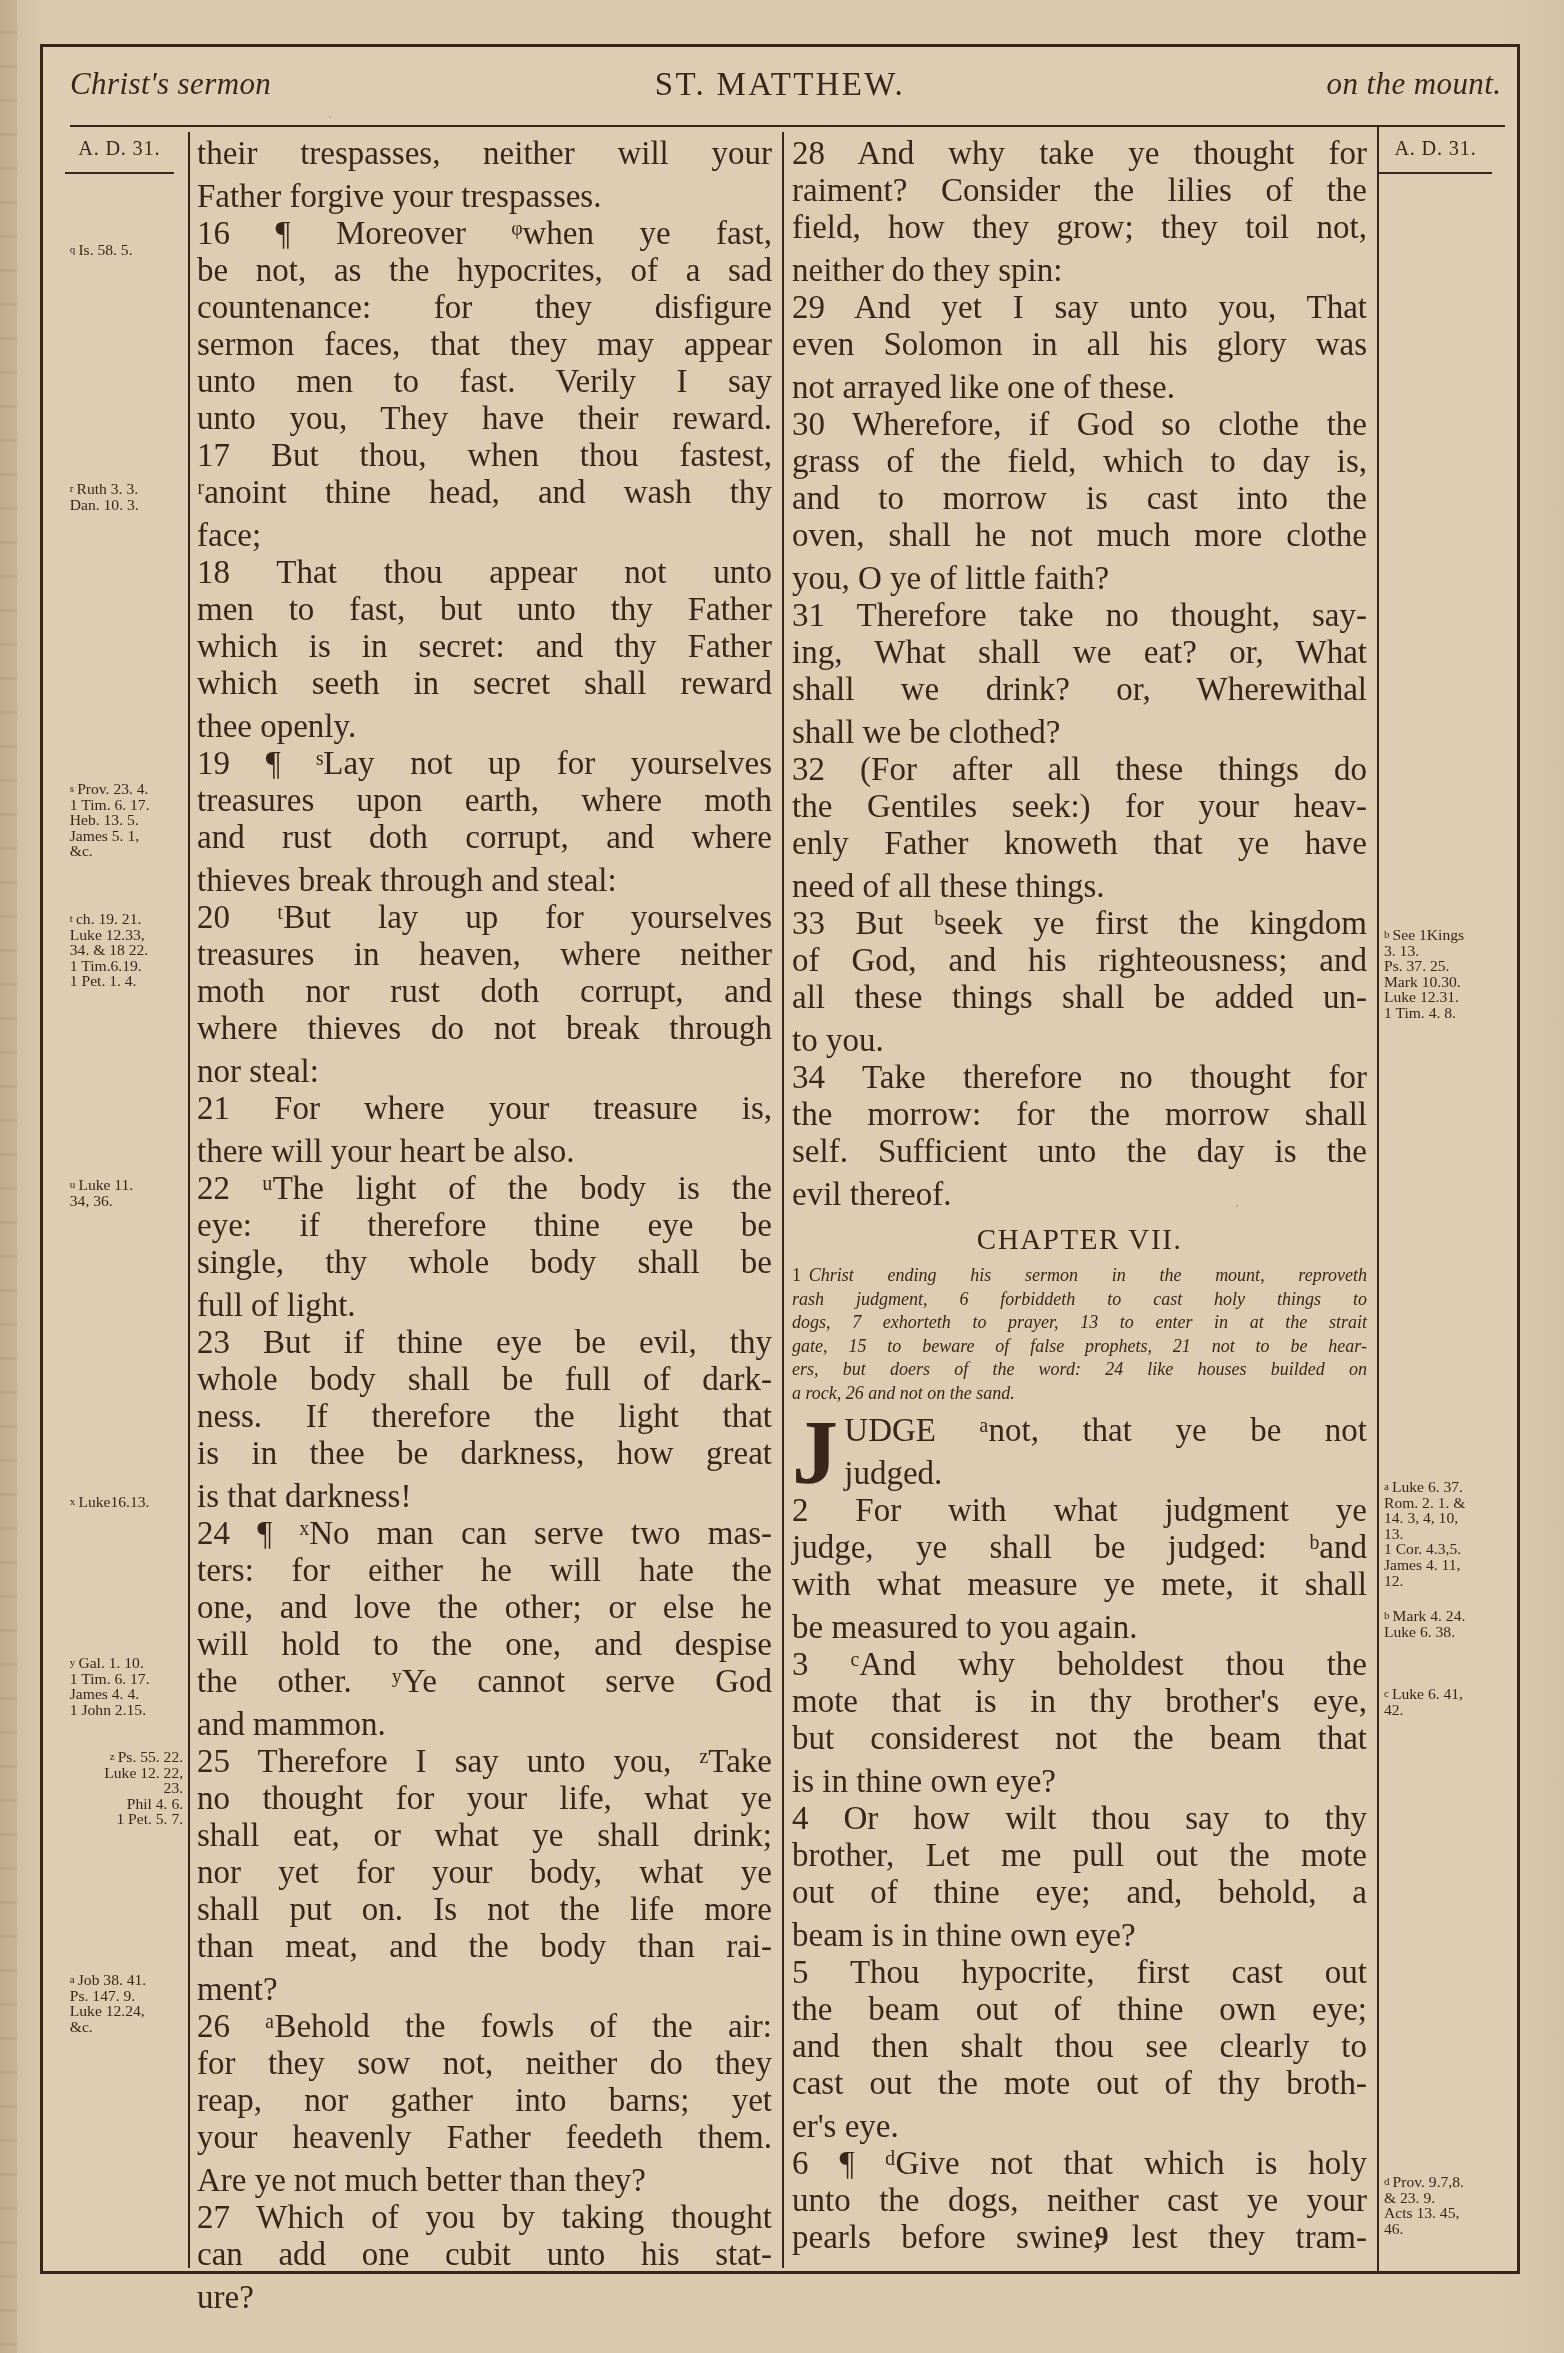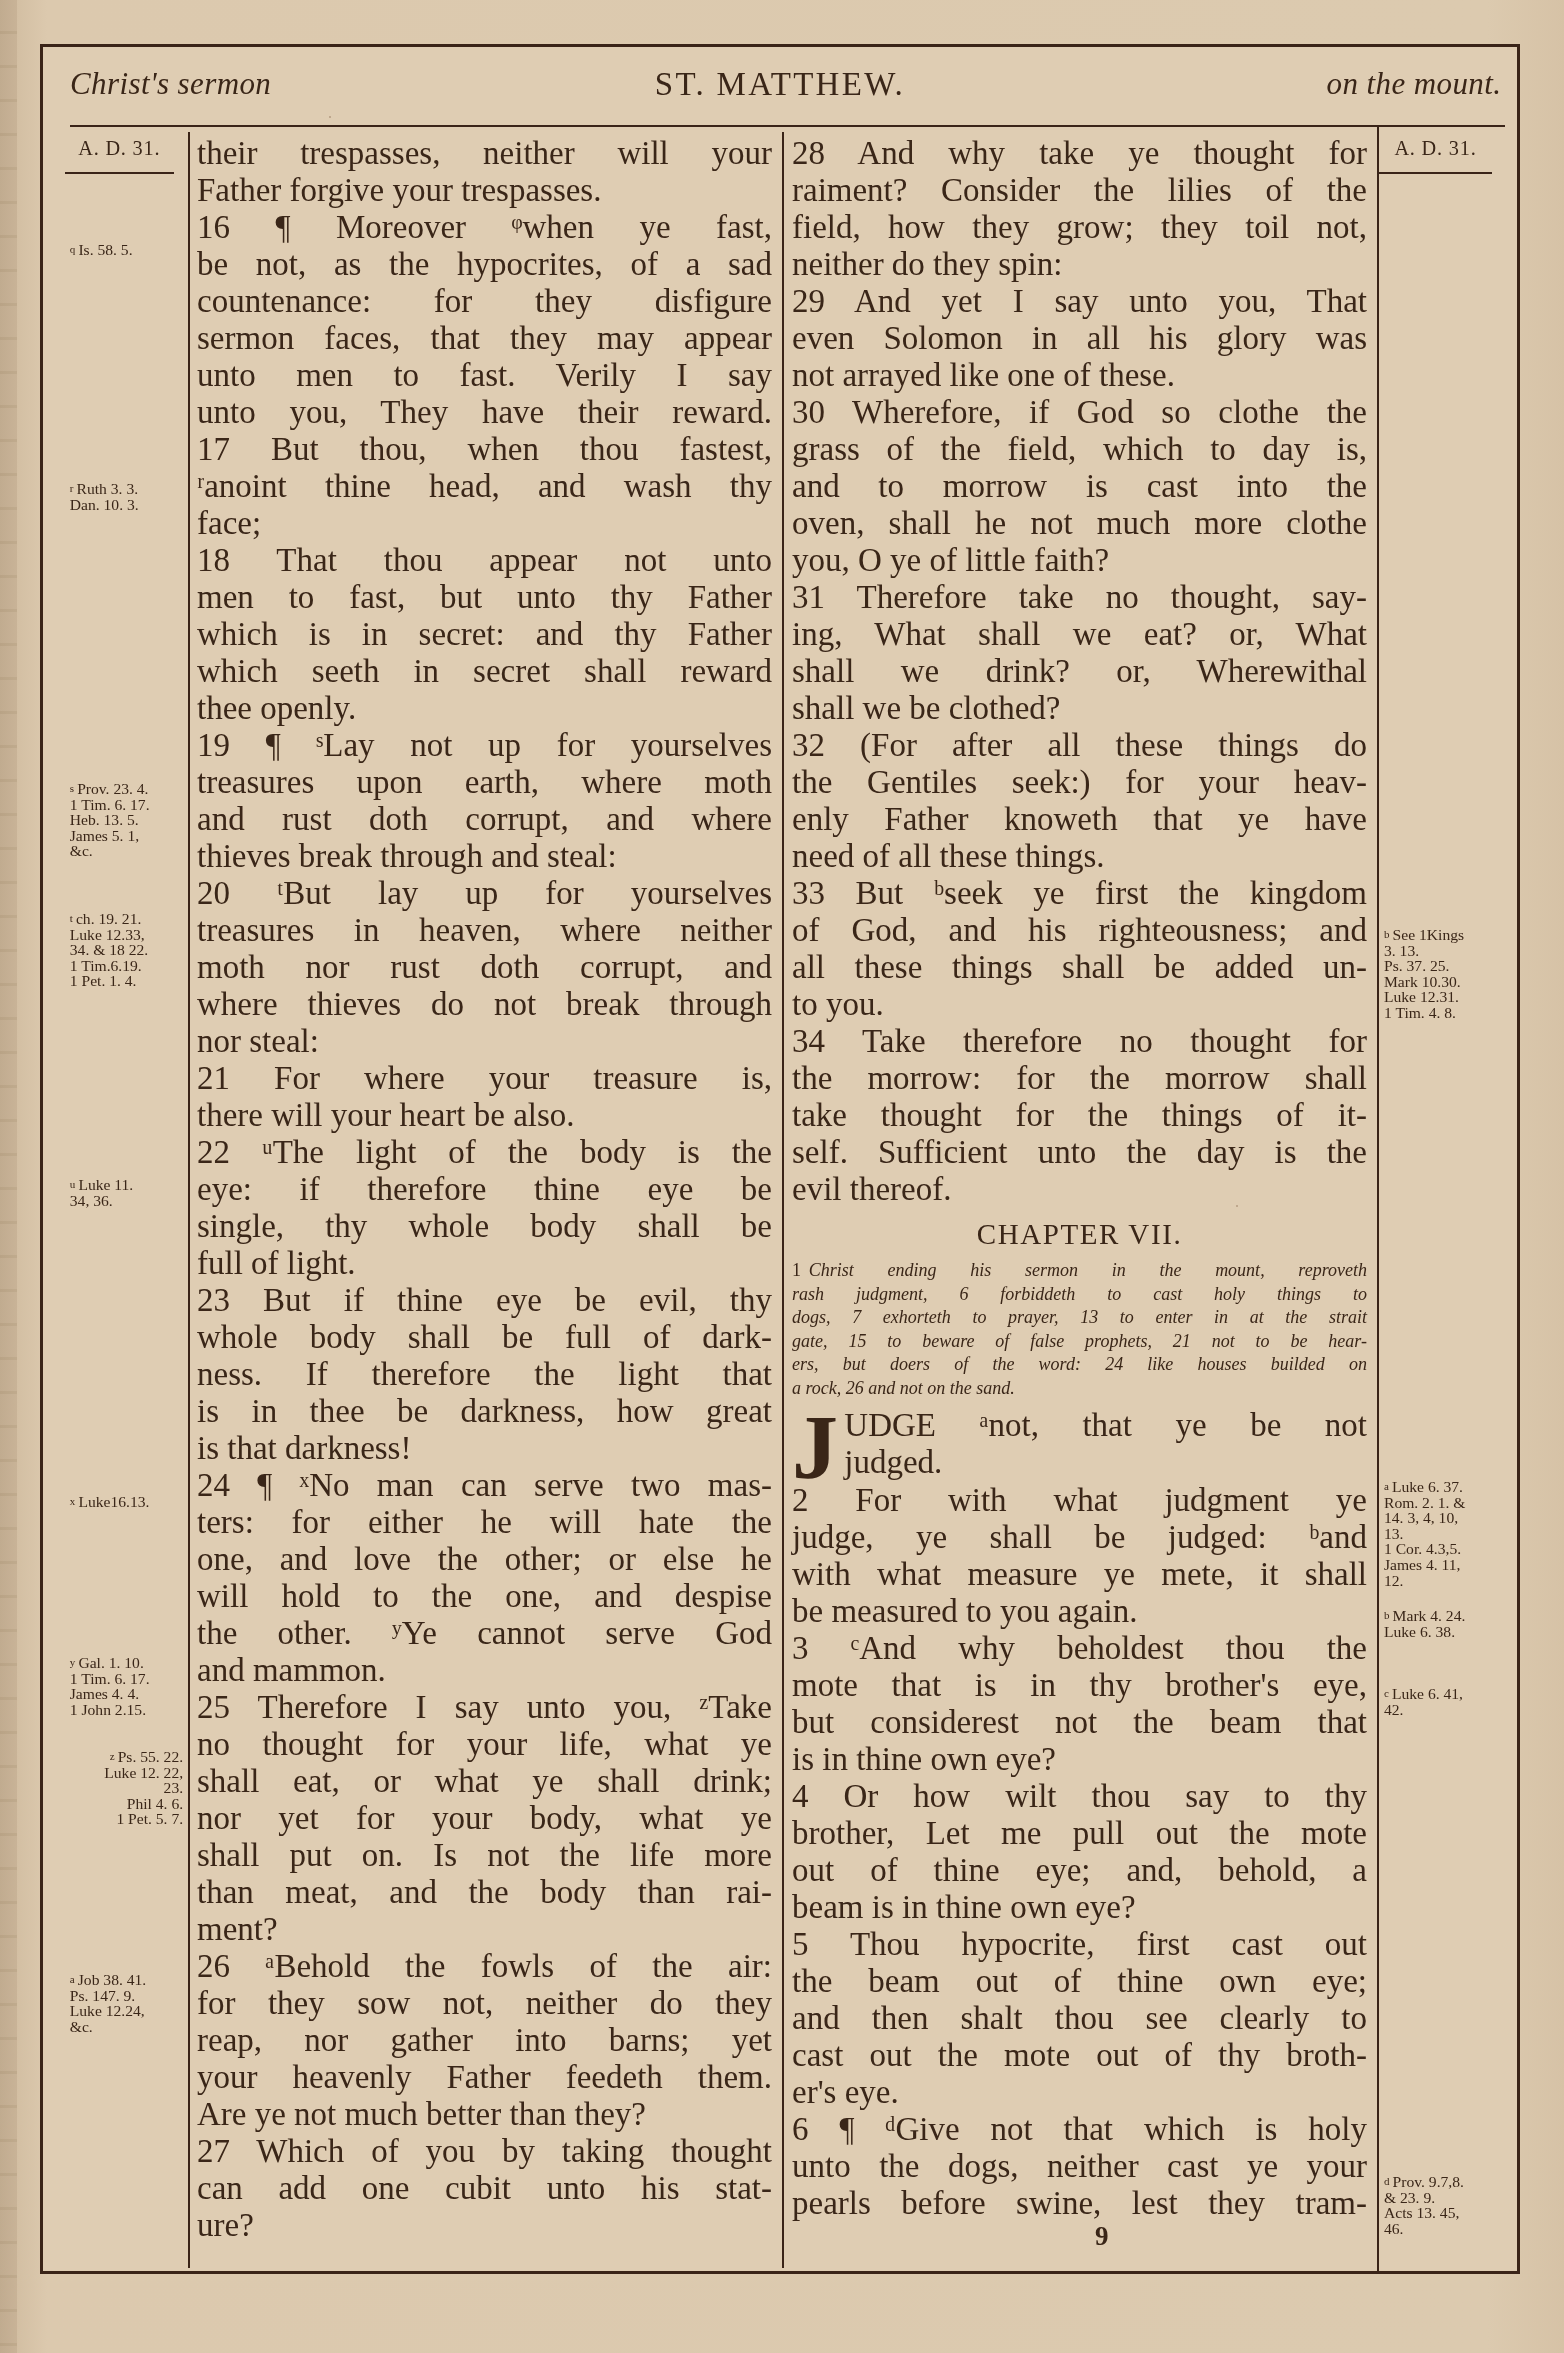--- a/index.html
+++ b/index.html
@@ -64,21 +64,21 @@
     position: absolute; top: 85px; width: 1.6px; background: #3a2418;
   }
   .text-col {
     position: absolute; top: 88px; width: 575px;
     font-size: 33px; line-height: 37px;
     text-align: justify;
   }
   .col-a { left: 154px; }
   .col-b { left: 749px; }
   .line { display: block; height: 37px; white-space: nowrap; text-align-last: justify; text-align: justify; }
-  .line.last { text-align-last: left; }
+  .line.last { text-align-last: left; margin-top: 6px; }
   .chapter-title {
     display: block; text-align: center; font-size: 29px; letter-spacing: 1.6px;
     margin: 7.8px 0 4.7px 0; height: 39px;
   }
   .summary {
     display: block; font-size: 18px; line-height: 23.5px; font-style: italic;
     padding-left: 20.3px; text-indent: -20.3px; text-align: justify;
   }
   .summary .num { font-style: normal; margin-right: 7.8px; }
   .summary .sl { display: block; height: 23.5px; white-space: nowrap; text-align-last: justify; }
@@ -251,21 +251,20 @@
         <span class="line">  32 (For after all these things do</span>
         <span class="line">the Gentiles seek:) for your heav-</span>
         <span class="line">enly Father knoweth that ye have</span>
         <span class="line last">need of all these things.</span>
         <span class="line">  33 But ᵇseek ye first the kingdom</span>
         <span class="line">of God, and his righteousness; and</span>
         <span class="line">all these things shall be added un-</span>
         <span class="line last">to you.</span>
         <span class="line">  34 Take therefore no thought for</span>
         <span class="line">the morrow: for the morrow shall</span>
-        <span class="line">take thought for the things of it-</span>
         <span class="line">self. Sufficient unto the day is the</span>
         <span class="line last">evil thereof.</span>
       </div>
     <span class="chapter-title">CHAPTER VII.</span>
     <div class="summary" id="summary">
         <span class="sl"><span class="num">1</span><span>Christ ending his sermon in the mount, reproveth</span></span>
         <span class="sl"><span>rash judgment, 6 forbiddeth to cast holy things to</span></span>
         <span class="sl"><span>dogs, 7 exhorteth to prayer, 13 to enter in at the strait</span></span>
         <span class="sl"><span>gate, 15 to beware of false prophets, 21 not to be hear-</span></span>
         <span class="sl"><span>ers, but doers of the word: 24 like houses builded on</span></span>

